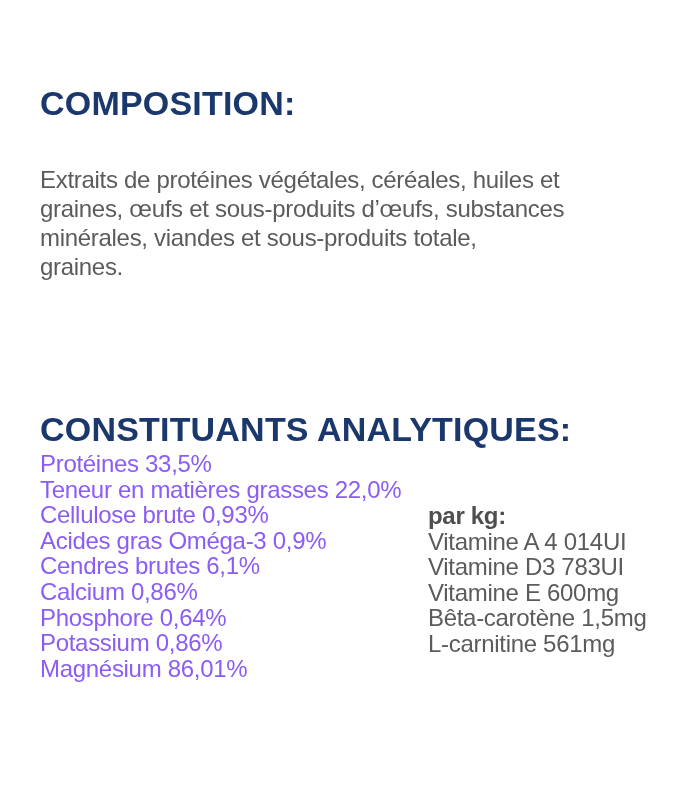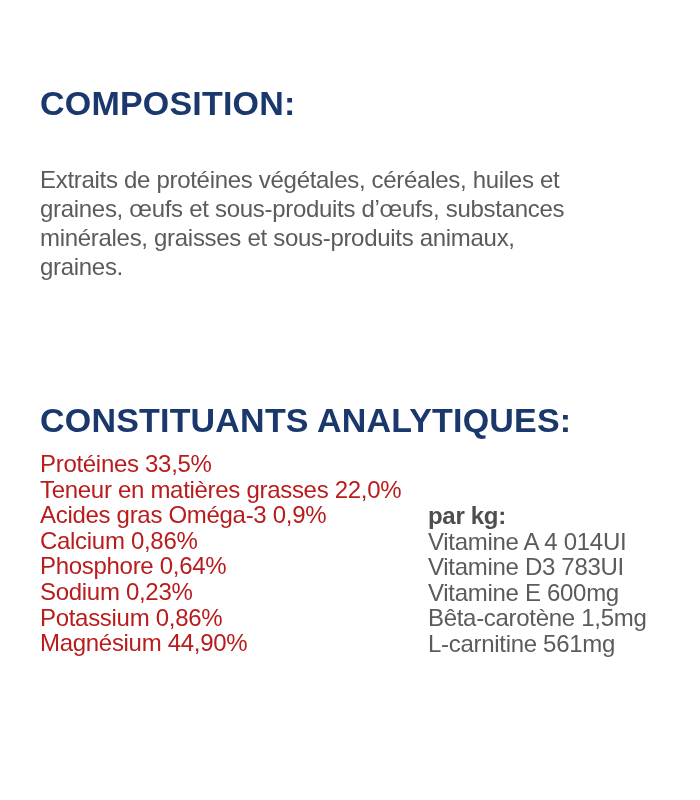--- a/index.html
+++ b/index.html
@@ -19,42 +19,42 @@
     position: absolute;
     left: 40px;
     font-size: 34px;
     font-weight: 700;
     line-height: 34px;
     letter-spacing: 0.2px;
     color: #1b386d;
     white-space: nowrap;
   }
   #composition-heading { top: 86px; }
-  #analytical-heading  { top: 403px; }
+  #analytical-heading  { top: 412px; }
 
   .composition-text {
     position: absolute;
     left: 40px;
     top: 133px;
     font-size: 24px;
     line-height: 29px;
     letter-spacing: -0.3px;
     color: #5a5b5d;
     margin-top: 32px;
   }
   .composition-text .line { white-space: nowrap; }
 
   .analyte-list {
     position: absolute;
     left: 40px;
     top: 451px;
     font-size: 24px;
     line-height: 25.6px;
     letter-spacing: -0.3px;
-    color: #b91c1c;
+    color: #8b5cf6;
   }
   .per-kg-list {
     position: absolute;
     left: 428px;
     top: 503px;
     font-size: 24px;
     line-height: 25.6px;
     letter-spacing: -0.3px;
     color: #5a5b5d;
   }
@@ -78,35 +78,36 @@
 </head>
 <body>
 
 <div class="page">
 
   <div class="section-heading" id="composition-heading">COMPOSITION:</div>
 
   <div class="composition-text">
     <div class="line">Extraits de protéines végétales, céréales, huiles et</div>
     <div class="line">graines, œufs et sous-produits d’œufs, substances</div>
-    <div class="line">minérales, graisses et sous-produits animaux,</div>
+    <div class="line">minérales, viandes et sous-produits totale,</div>
     <div class="line">graines.</div>
   </div>
 
   <div class="section-heading" id="analytical-heading">CONSTITUANTS ANALYTIQUES:</div>
 
   <div class="analyte-list">
     <div class="line">Protéines 33,5%</div>
     <div class="line">Teneur en matières grasses 22,0%</div>
+    <div class="line">Cellulose brute 0,93%</div>
     <div class="line">Acides gras Oméga-3 0,9%</div>
+    <div class="line">Cendres brutes 6,1%</div>
     <div class="line">Calcium 0,86%</div>
     <div class="line">Phosphore 0,64%</div>
-    <div class="line">Sodium 0,23%</div>
     <div class="line">Potassium 0,86%</div>
-    <div class="line">Magnésium 44,90%</div>
+    <div class="line">Magnésium 86,01%</div>
   </div>
 
   <div class="per-kg-list">
     <div class="line per-kg-label">par kg:</div>
     <div class="line">Vitamine A 4 014UI</div>
     <div class="line">Vitamine D3 783UI</div>
     <div class="line">Vitamine E 600mg</div>
     <div class="line">Bêta-carotène 1,5mg</div>
     <div class="line">L-carnitine 561mg</div>
   </div>

